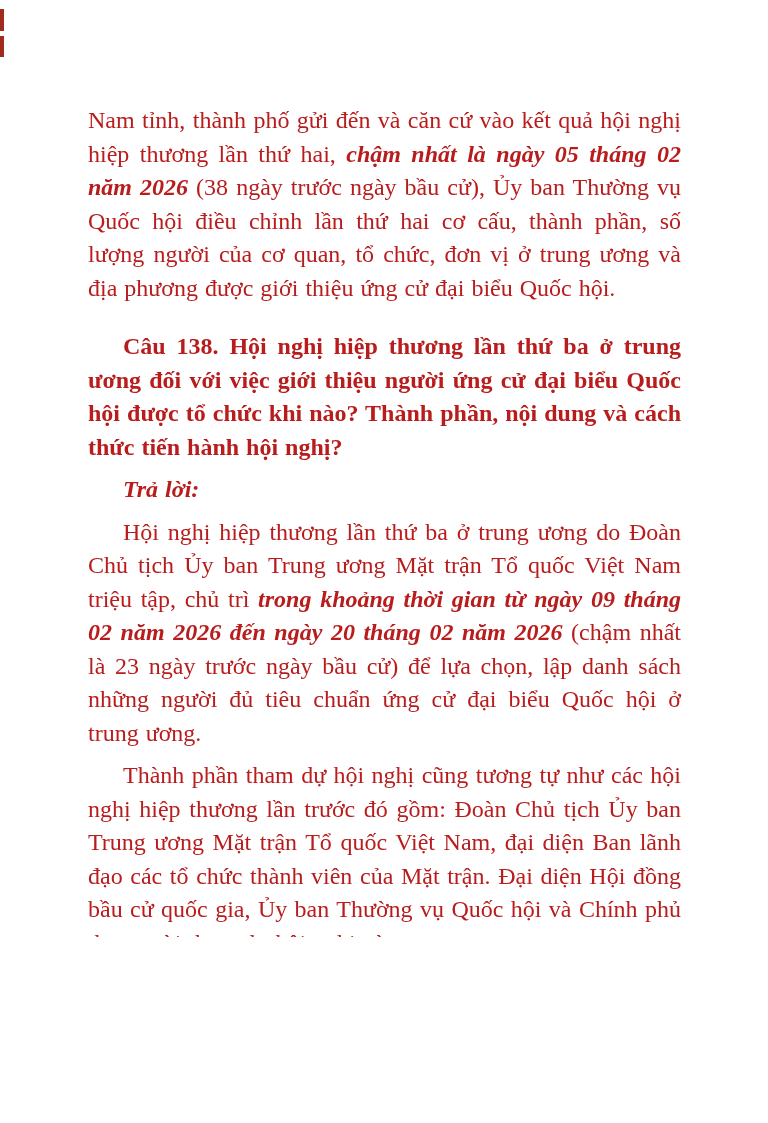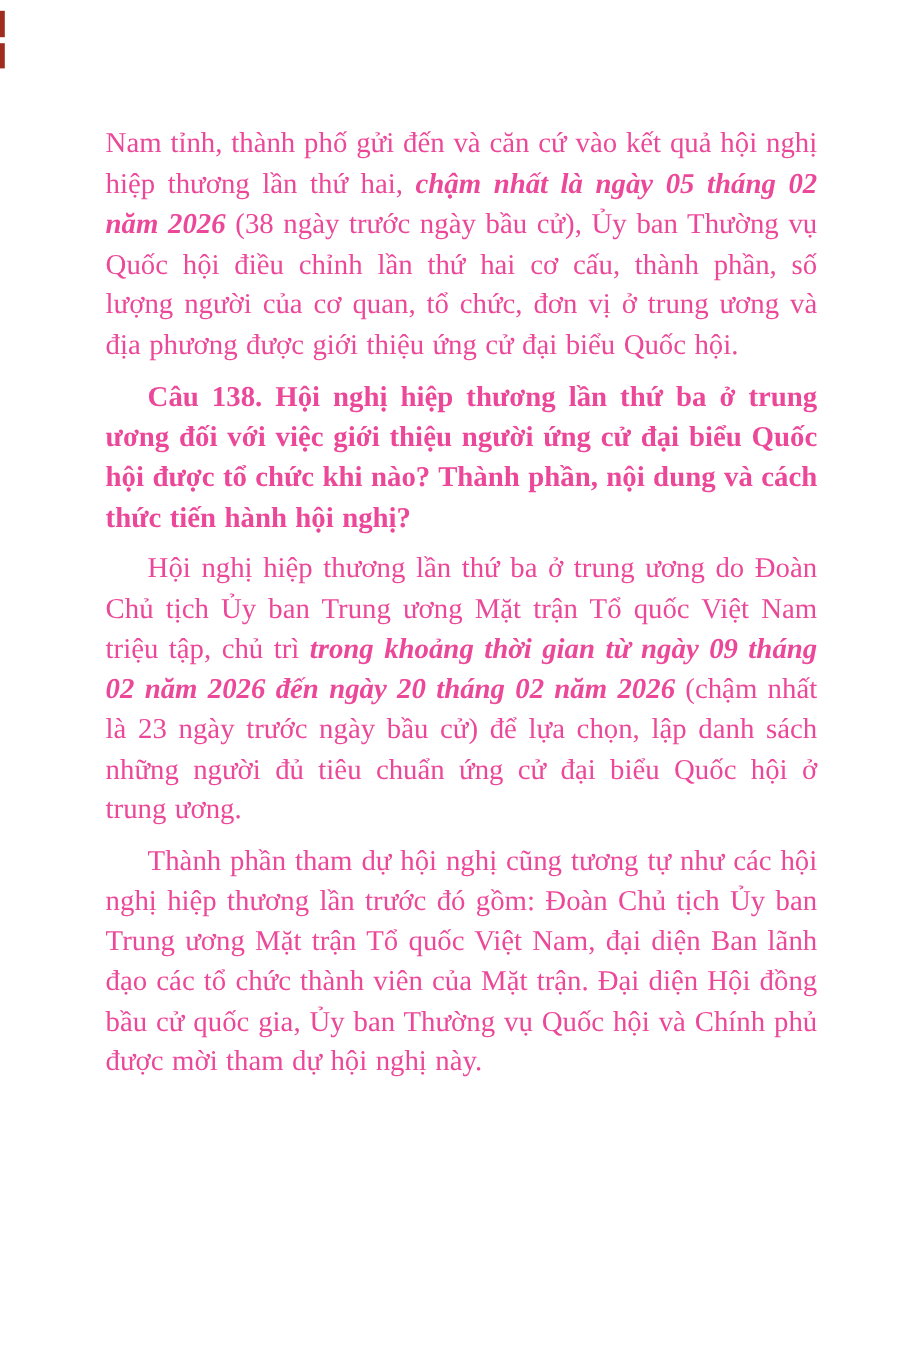--- a/index.html
+++ b/index.html
@@ -7,42 +7,42 @@
     padding: 0;
     background: #ffffff;
   }
   .page {
     position: relative;
     width: 768px;
     height: 937px;
     background: #ffffff;
     overflow: hidden;
     font-family: "Liberation Serif", "DejaVu Serif", serif;
-    color: #ec4899;
+    color: #b91c1c;
   }
   .text-block {
     position: absolute;
     left: 88px;
     top: 104px;
     width: 593px;
     font-size: 24px;
     line-height: 33.5px;
     text-align: justify;
     word-spacing: 1px;
   }
   .text-block p {
     margin: 0 0 9px 0;
     text-indent: 35px;
   }
   .text-block p.no-indent {
     text-indent: 0;
   }
   .text-block p.question {
     font-weight: bold;
-    margin-top: 10px;
+    margin-top: 25px;
   }
   .text-block p.answer-label {
     margin-bottom: 9px;
   }
   .text-block p:last-child {
     margin-bottom: 12px;
   }
   .run.normal { font-weight: normal; font-style: normal; }
   .run.bold { font-weight: bold; }
   .run.bold-italic { font-weight: bold; font-style: italic; }
@@ -69,18 +69,19 @@
 <div class="page">
   <div class="edge-mark m1"></div>
   <div class="edge-mark m2"></div>
   <div class="edge-mark m3"></div>
   <div class="edge-mark m4"></div>
   <div class="edge-mark m5"></div>
 
   <div class="text-block">
       <p class="body no-indent"><span class="run normal">Nam tỉnh, thành phố gửi đến và căn cứ vào kết quả hội nghị hiệp thương lần thứ hai, </span><span class="run bold-italic">chậm nhất là ngày 05 tháng 02 năm 2026</span><span class="run normal"> (38 ngày trước ngày bầu cử), Ủy ban Thường vụ Quốc hội điều chỉnh lần thứ hai cơ cấu, thành phần, số lượng người của cơ quan, tổ chức, đơn vị ở trung ương và địa phương được giới thiệu ứng cử đại biểu Quốc hội.</span></p>
       <p class="question"><span class="run bold">Câu 138. Hội nghị hiệp thương lần thứ ba ở trung ương đối với việc giới thiệu người ứng cử đại biểu Quốc hội được tổ chức khi nào? Thành phần, nội dung và cách thức tiến hành hội nghị?</span></p>
+      <p class="answer-label"><span class="run bold-italic">Trả lời:</span></p>
       <p class="body"><span class="run normal">Hội nghị hiệp thương lần thứ ba ở trung ương do Đoàn Chủ tịch Ủy ban Trung ương Mặt trận Tổ quốc Việt Nam triệu tập, chủ trì </span><span class="run bold-italic">trong khoảng thời gian từ ngày 09 tháng 02 năm 2026 đến ngày 20 tháng 02 năm 2026</span><span class="run normal"> (chậm nhất là 23 ngày trước ngày bầu cử) để lựa chọn, lập danh sách những người đủ tiêu chuẩn ứng cử đại biểu Quốc hội ở trung ương.</span></p>
       <p class="body"><span class="run normal">Thành phần tham dự hội nghị cũng tương tự như các hội nghị hiệp thương lần trước đó gồm: Đoàn Chủ tịch Ủy ban Trung ương Mặt trận Tổ quốc Việt Nam, đại diện Ban lãnh đạo các tổ chức thành viên của Mặt trận. Đại diện Hội đồng bầu cử quốc gia, Ủy ban Thường vụ Quốc hội và Chính phủ được mời tham dự hội nghị này.</span></p>
     </div>
 
   <div class="page-number">218</div>
 </div>
 
 </body></html>

